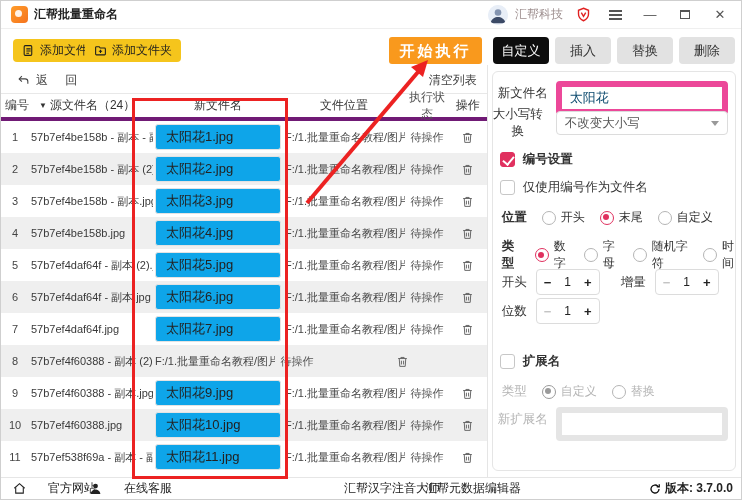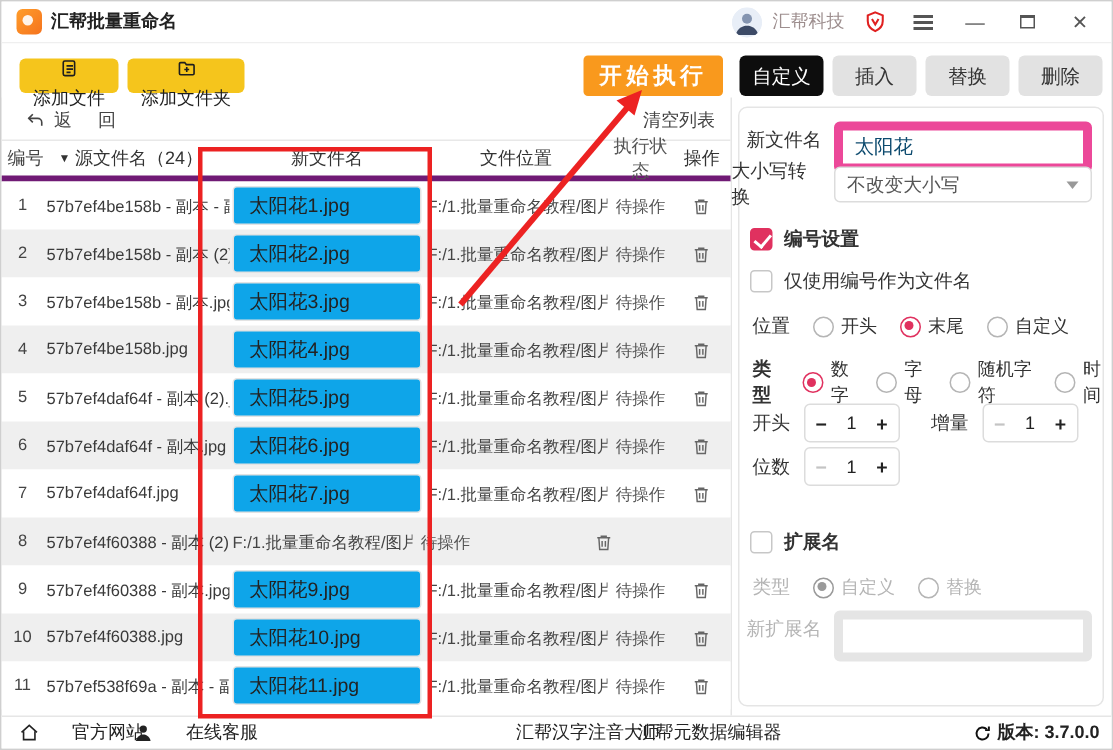--- a/index.html
+++ b/index.html
@@ -14,21 +14,21 @@
   .tb-right { margin-left:auto; display:flex; align-items:center; gap:13px; }
   .avatar { width:20px; height:20px; border-radius:50%; overflow:hidden; background:#e8eef7; }
   .account { font-size:12px; color:#9d8e8e; margin-left:-6px; }
   .winbtn { width:22px; height:20px; display:flex; align-items:center; justify-content:center; color:#555; font-size:13px; cursor:default; }
   .menu-ic { display:inline-block; width:13px; }
   .menu-ic i { display:block; height:2px; background:#555; margin:2px 0; }
   .max-ic { width:10px; height:9px; border:1.5px solid #555; border-top:2.5px solid #555; display:inline-block; }
 
   
   .toolbar { position:relative; height:36px; background:#fff; }
-  .ybtn { position:absolute; top:10px; height:23px; background:#f5c51c; border:none; border-radius:4px; display:flex; align-items:center; gap:5px; padding:0 9px; font-size:12px; color:#1e1e1e; cursor:pointer;flex-direction:column; }
+  .ybtn { position:absolute; top:10px; height:23px; background:#f5c51c; border:none; border-radius:4px; display:flex; align-items:center; gap:5px; padding:0 9px; font-size:12px; color:#1e1e1e; cursor:pointer; }
   .btn-addfile { left:12px; }
   .btn-addfolder { left:84px; }
   .startbtn { position:absolute; left:388px; top:8px; width:93px; height:27px; background:#f9991d; color:#fff; border:none; border-radius:3px; font-size:15px; font-weight:bold; letter-spacing:3px; text-align:center; line-height:27px; cursor:pointer; }
   .tabs { position:absolute; left:492px; top:8px; display:flex; gap:6px; }
   .tab { width:56px; height:27px; line-height:27px; text-align:center; font-size:13px; background:#e2e2e2; color:#333; border-radius:4px; cursor:pointer; }
   .tab.active { background:#0d0d0d; color:#fff; }
 
   
   .content { display:flex; height:414px; }
   .left { width:488px; border-right:1px solid #e5e5e5; position:relative; }
@@ -372,40 +372,40 @@
     </div>
 
     <div class="right">
       <div class="panelbox"></div>
 
       <div class="prow" style="left:0; top:16px; width:60px; height:24px; justify-content:flex-end;">
         <span class="plabel">新文件名</span>
       </div>
       <div class="prow pinput" style="left:68px; top:16px; width:172px;">太阳花</div>
 
-      <div class="prow" style="left:0; top:46px; width:60px; height:24px; justify-content:flex-end;">
+      <div class="prow" style="left:0; top:46px; width:60px; height:24px; justify-content:flex-end;text-align:center;">
         <span class="plabel">大小写转换</span>
       </div>
       <div class="prow pselect" style="left:68px; top:46px; width:172px;">
         <span>不改变大小写</span>
         <span class="caret"></span>
       </div>
 
       <div class="prow" style="left:12px; top:86px; gap:8px;">
         <span class="cbx checked"></span>
         <span class="plabel" style="font-weight:bold;">编号设置</span>
       </div>
 
       <div class="prow" style="left:12px; top:114px; gap:8px;">
         <span class="cbx"></span>
         <span class="plabel">仅使用编号作为文件名</span>
       </div>
 
       <div class="prow" style="left:14px; top:144px; gap:15px;">
-        <span class="plabel" style="font-weight:normal;">位置</span>
+        <span class="plabel" style="font-weight:bold;">位置</span>
         <span class="ritem">
             <span class="radio"></span>
             <span>开头</span>
           </span>
         <span class="ritem">
             <span class="radio sel"></span>
             <span>末尾</span>
           </span>
         <span class="ritem">
             <span class="radio"></span>

